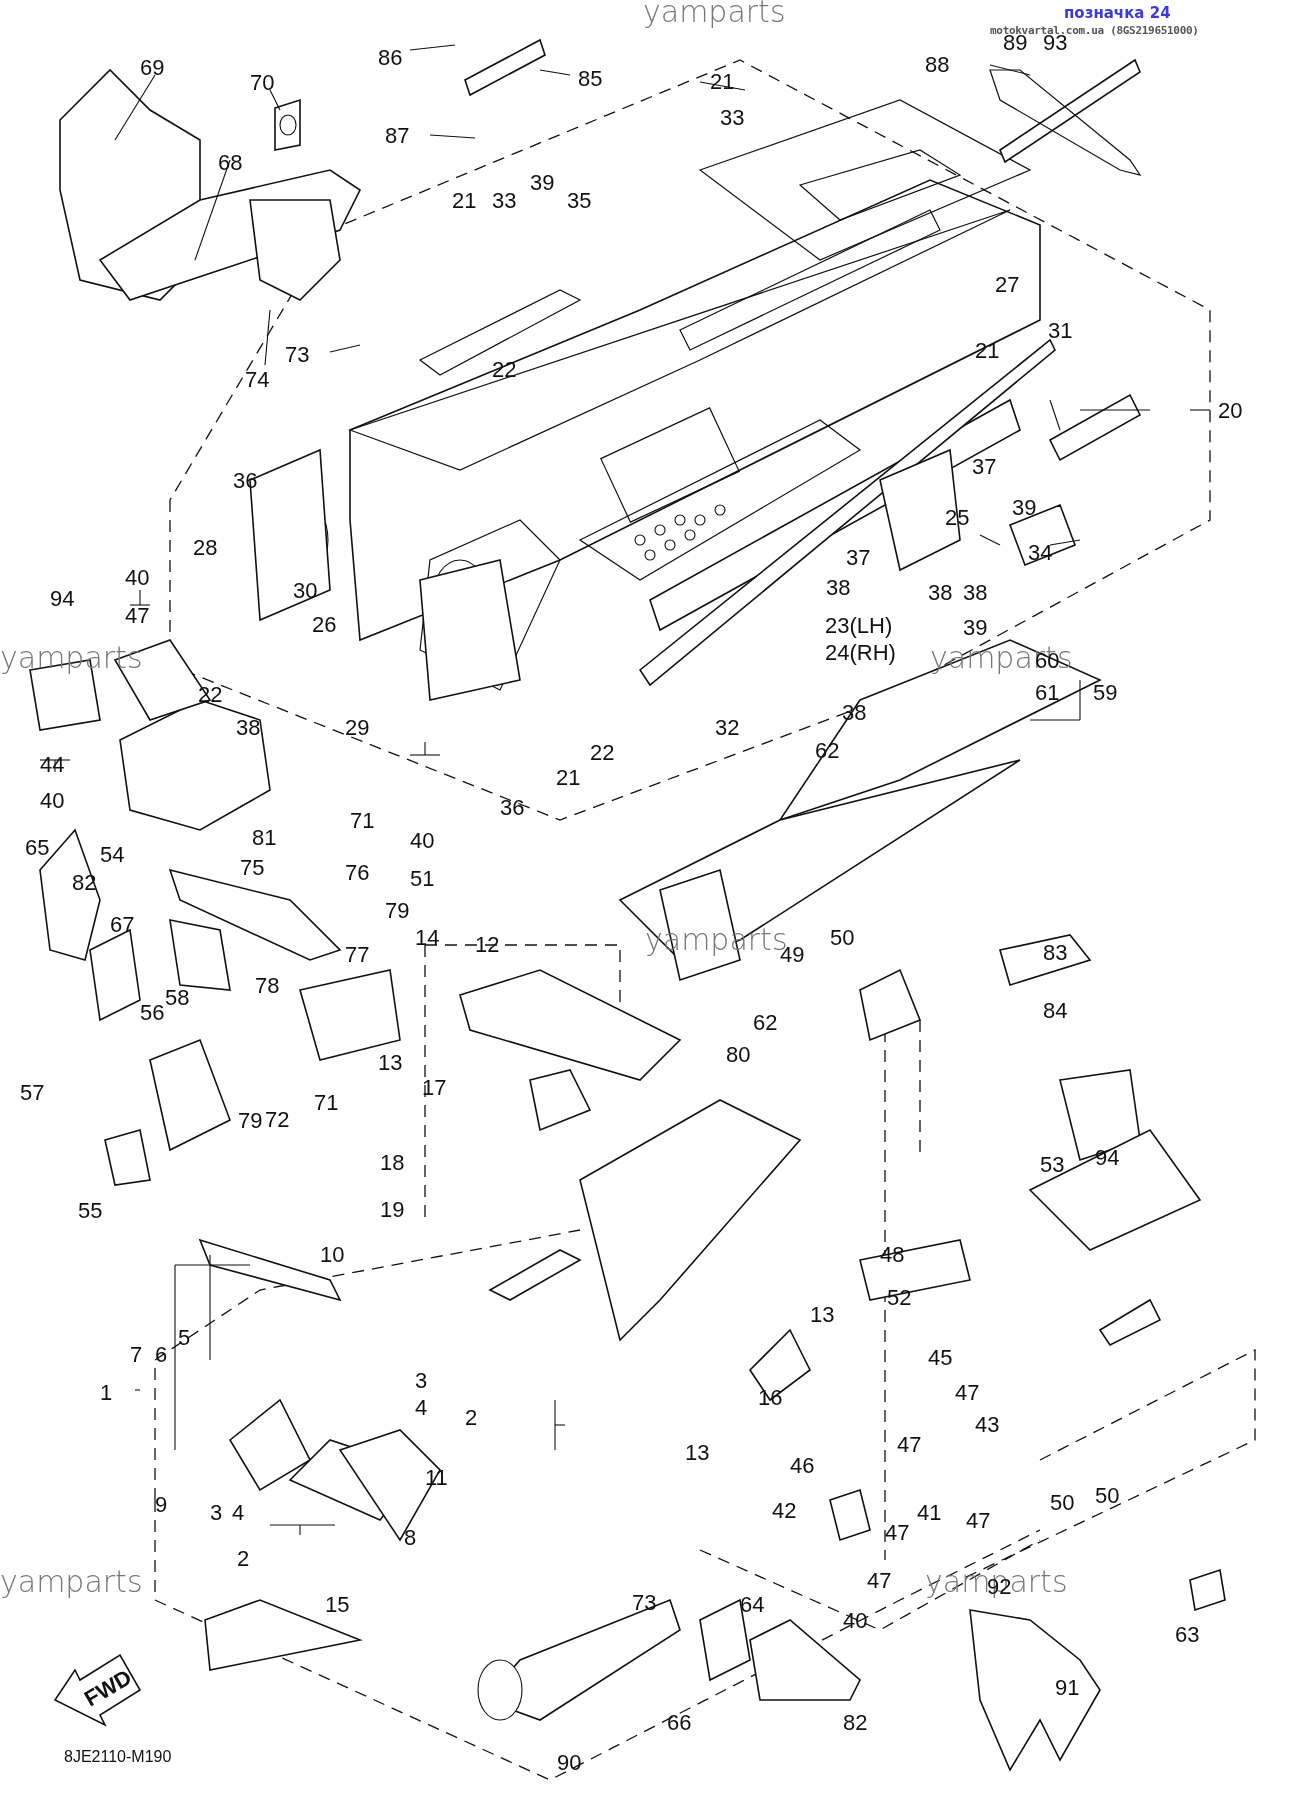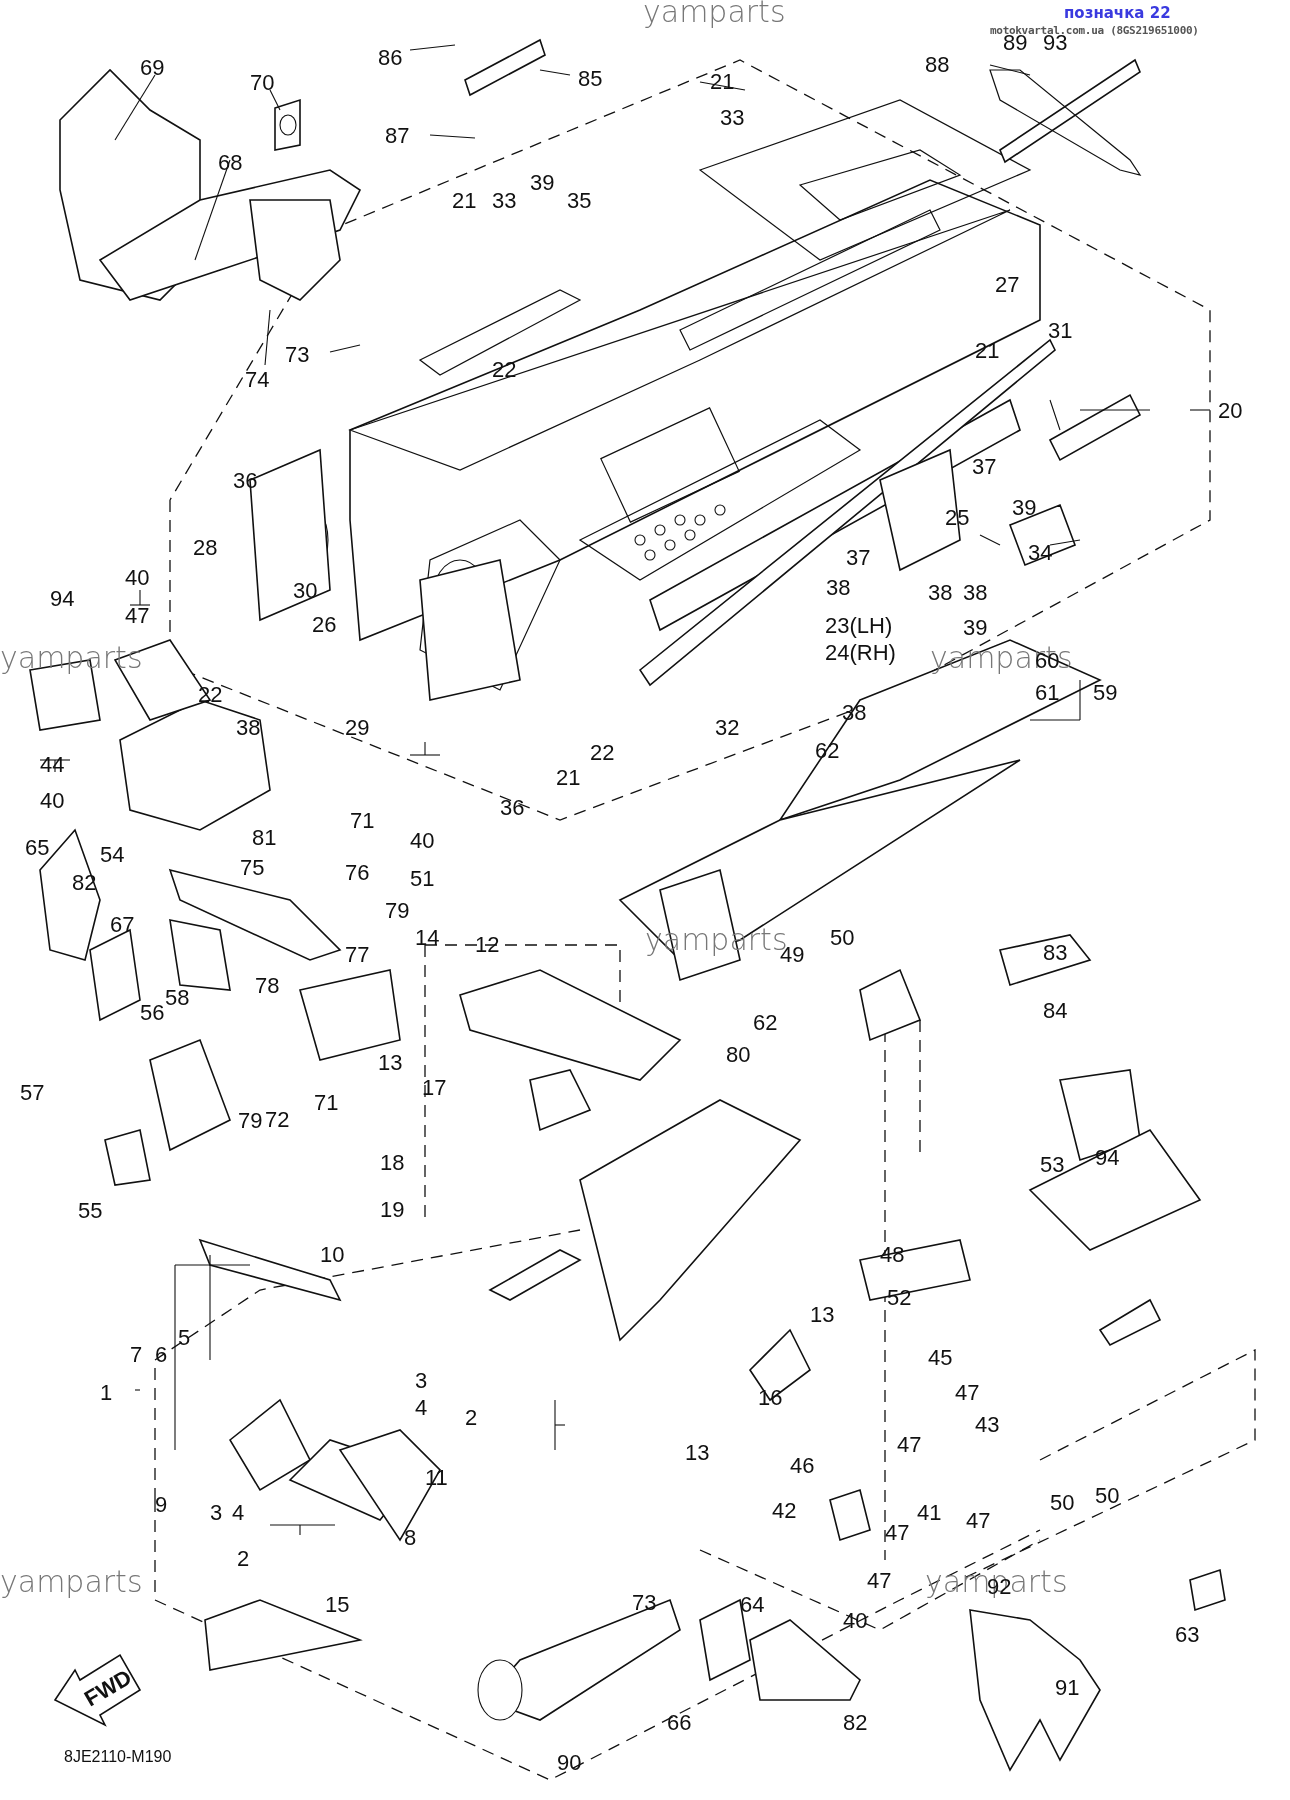--- a/index.html
+++ b/index.html
@@ -12,21 +12,21 @@
   .hole { fill: #fff; stroke: #111; stroke-width: 1.1; }
   .callout { font-family: "Liberation Sans", sans-serif; font-size: 22px; fill: #111; }
   .watermark { font-family: "DejaVu Sans", sans-serif; font-size: 30px; fill: #777; font-weight: 300; }
   .header-title { position: absolute; left: 1064px; top: 4px; font-family: "DejaVu Sans", sans-serif; font-weight: bold; font-size: 15px; color: #3a3adf; }
   .header-sub { position: absolute; left: 990px; top: 24px; font-family: "DejaVu Sans Mono", monospace; font-weight: bold; font-size: 11px; color: #555; letter-spacing: -0.3px; }
   .doc-code { position: absolute; left: 64px; top: 1748px; font-family: "Liberation Sans", sans-serif; font-size: 16px; color: #111; }
 </style>
 </head>
 <body>
 
-<div class="header-title">позначка 22</div>
+<div class="header-title">позначка 24</div>
 <div class="header-sub">motokvartal.com.ua (8GS219651000)</div>
 
 <svg id="diagram" viewBox="0 0 1290 1800" xmlns="http://www.w3.org/2000/svg">
 
   <polyline class="dash" points="170,500 170,665 560,820 880,700 1210,520 1210,385 1210,310 740,60 330,230 170,500"></polyline>
   <polyline class="dash" points="155,1500 155,1600 550,1780 900,1600 1040,1530"></polyline>
   <polyline class="dash" points="155,1500 155,1360 260,1290 580,1230 "></polyline>
   <polyline class="dash" points="425,945 425,1225 "></polyline>
   <polyline class="dash" points="425,945 620,945 620,1040"></polyline>
   <polyline class="dash" points="700,1550 880,1630 1040,1540"></polyline>

